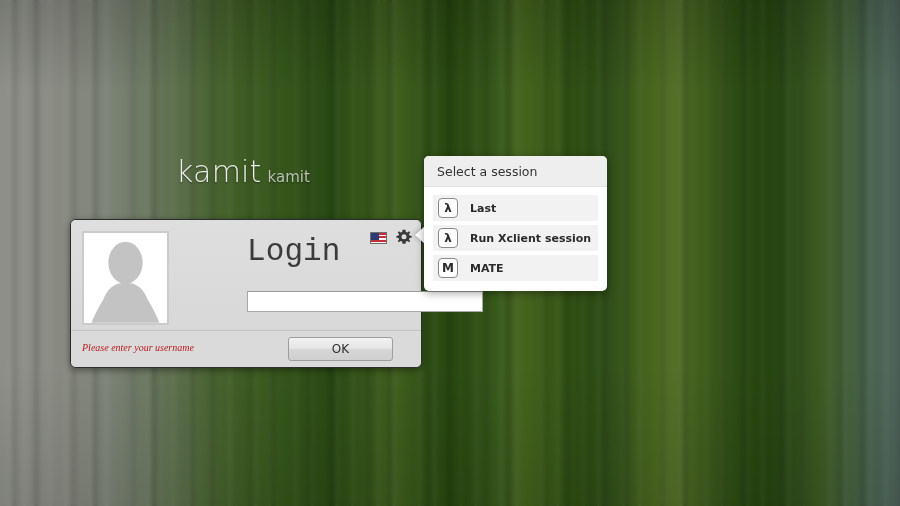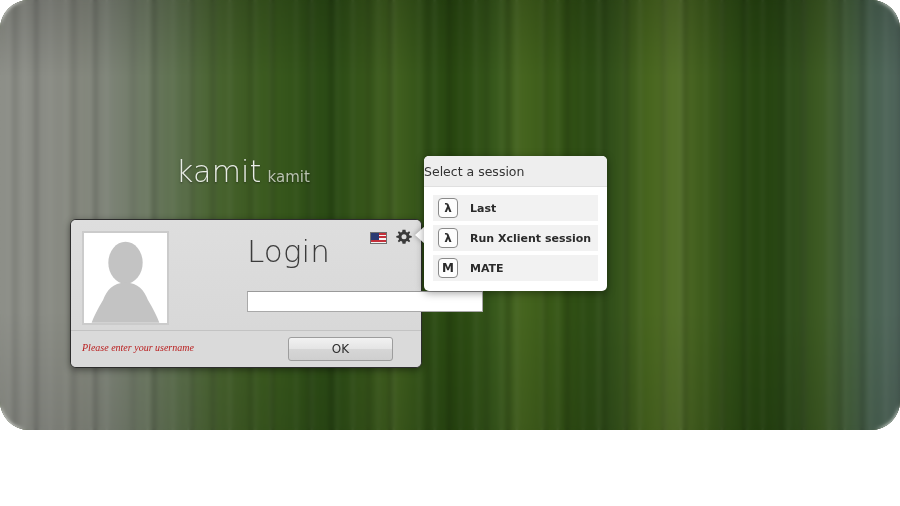--- a/index.html
+++ b/index.html
@@ -5,24 +5,23 @@
   * { margin:0; padding:0; box-sizing:border-box; }
   html, body {
     width:900px; height:506px;
     overflow:hidden;
     font-family:"DejaVu Sans", sans-serif;
   }
 
   
   #screen {
     position:relative;
-    width:900px; height:430px;
+    width:900px; height:506px;
     background:#3c5222;
     overflow:hidden;
-    border-radius:29px;
   }
   #bg-base {
     position:absolute; inset:0;
     background:
       linear-gradient(to bottom,
         rgba(0,0,0,0.16) 0%,
         rgba(0,0,0,0.00) 18%,
         rgba(0,0,0,0.00) 72%,
         rgba(0,0,0,0.10) 100%),
       linear-gradient(to right,
@@ -143,20 +142,21 @@
   #avatar svg { display:block; width:100%; height:100%; }
 
   #login-title {
     position:absolute;
     left:176px; top:16px;
     font-size:31px;
     font-weight:300;
     color:#3b3b3b;
     letter-spacing:0.1px;
     line-height:1;
+    font-family:Liberation Mono, monospace;
   }
 
   #username-input {
     position:absolute;
     left:176px; top:71px;
     width:236px; height:21px;
     background:#ffffff;
     border:1px solid #a9a9a9;
     border-top-color:#9a9a9a;
     font-family:"DejaVu Sans", sans-serif;
@@ -228,20 +228,21 @@
     left:424px; top:156px;
     width:183px;
     background:#ffffff;
     border-radius:5px;
     box-shadow:0 2px 8px rgba(0,0,0,0.38);
     overflow:hidden;
   }
   #session-popup-header {
     height:31px;
     line-height:31px;
+    padding-left:13px;
     background:#eeeeee;
     border-bottom:1px solid #e0e0e0;
     font-size:12.5px;
     color:#333333;
   }
   #session-list {
     padding:8px 9px 10px 9px;
   }
   .session-item {
     display:flex;

